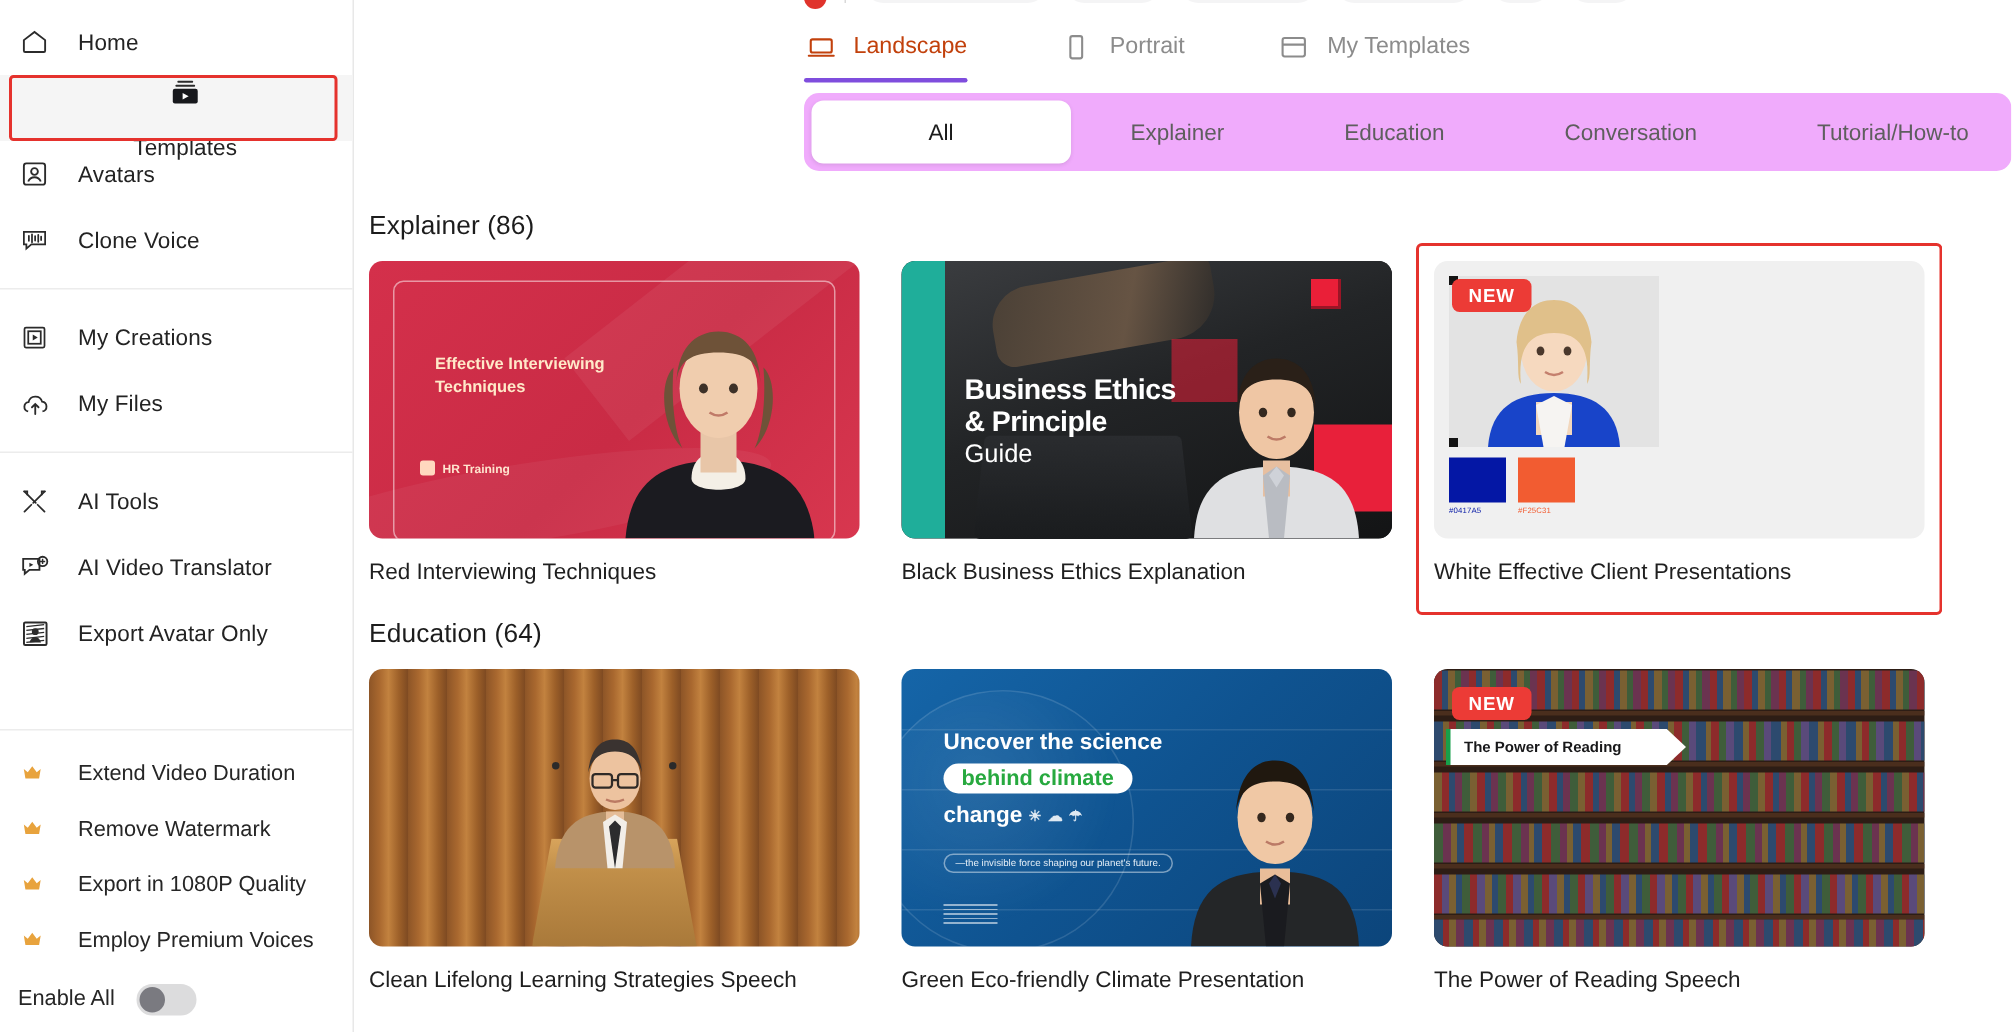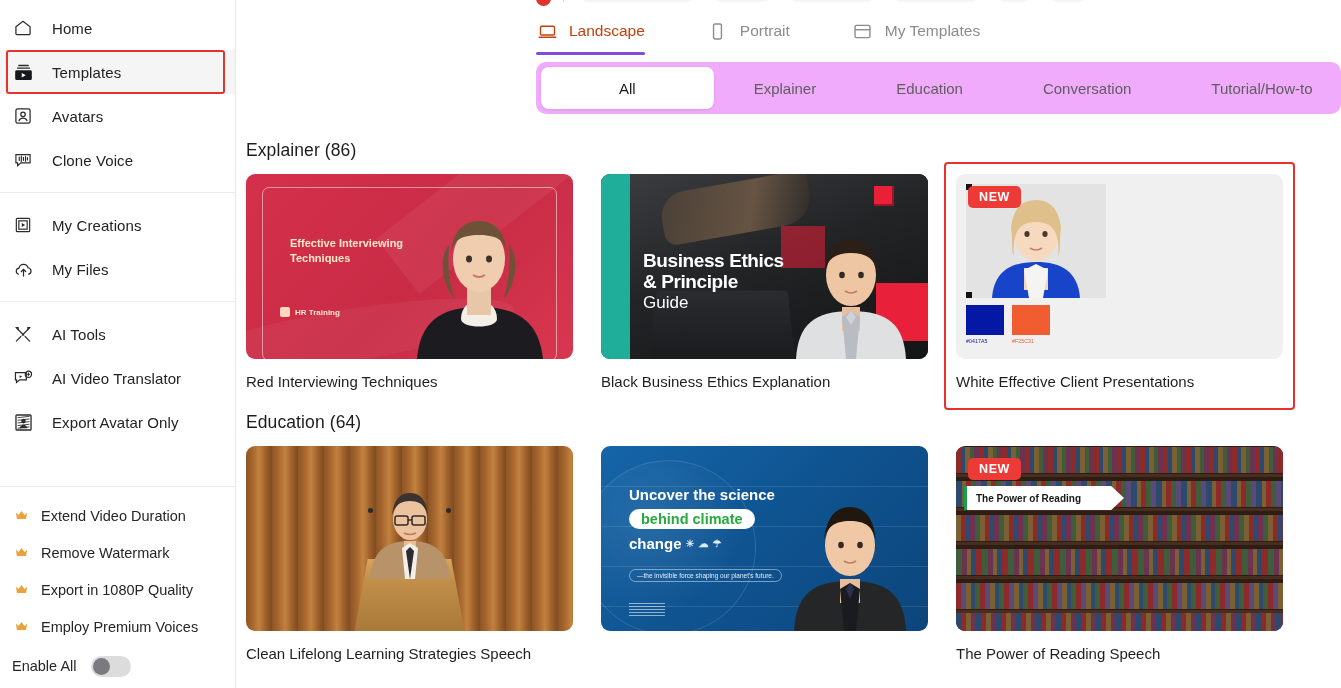--- a/index.html
+++ b/index.html
@@ -22,21 +22,21 @@
     padding-top: 6px;
   }
   .nav-item {
     display: flex; align-items: center;
     height: 44px;
     padding-left: 12px;
     gap: 18px;
     cursor: pointer;
     position: relative;
   }
-  .nav-item.selected { background: #f5f5f5; }
+  .nav-item.selected { background: #f5f5f5; flex-direction: column; }
   .nav-ico {
     width: 22px; height: 22px;
     display: flex; align-items: center; justify-content: center;
     flex: 0 0 22px;
     color: #2b2b2b;
   }
   .nav-ico svg { display: block; }
   .nav-label {
     font-size: 15px;
     color: #232323;
@@ -52,21 +52,21 @@
   }
   .divider {
     height: 1px; background: #ececec;
     margin: 10px 0 10px 0;
     width: 100%;
   }
   .crown-item {
     display: flex; align-items: center;
     height: 37px;
     padding-left: 12px;
-    gap: 11px;
+    gap: 22px;
     cursor: pointer;
   }
   .crown {
     width: 18px; height: 18px; flex: 0 0 18px;
     display: flex; align-items: center; justify-content: center;
     color: #e8a33d;
   }
   .crown-label { font-size: 14.5px; color: #262626; white-space: nowrap; }
   .enable-row {
     display: flex; align-items: center;
@@ -726,20 +726,21 @@
               <path d="M50 110h20v24H50z" fill="#e9bd99"></path>
               <path d="M60 114l-10 6 4 42h12l4-42z" fill="#1a1b1f"></path>
               <path d="M56 120l4-6 4 6-4 10z" fill="#2b3150"></path>
               <ellipse cx="60" cy="76" rx="25" ry="31" fill="#f0c8a5"></ellipse>
               <path d="M34 72c2-24 12-34 26-34s24 10 26 34c-3-14-10-20-26-20s-23 6-26 20z" fill="#20180f"></path>
               <ellipse cx="51" cy="76" rx="2.8" ry="3.2" fill="#35281e"></ellipse>
               <ellipse cx="70" cy="76" rx="2.8" ry="3.2" fill="#35281e"></ellipse>
               <path d="M54 92q6 4 12 0" stroke="#bb7a66" stroke-width="1.7" fill="none"></path>
             </svg>
           </div>
+          <div class="card-title">Green Eco-friendly Climate Presentation</div>
         </div>
 
         <div class="card">
           <div class="badge-new">NEW</div>
           <div class="thumb t-library">
             <div class="shelf" style="top:0">
                 <div class="books" style="background:repeating-linear-gradient(90deg,#8d2b2b 0 5px,#2d4a6e 5px 9px,#7a6032 9px 14px,#3f5d3a 14px 18px,#6b3350 18px 23px)"></div>
               </div>
             <div class="shelf" style="top:34px">
                 <div class="books" style="background:repeating-linear-gradient(90deg,#2d4a6e 0 6px,#7a6032 6px 10px,#8d2b2b 10px 15px,#3f5d3a 15px 20px,#5a4a7a 20px 25px)"></div>

